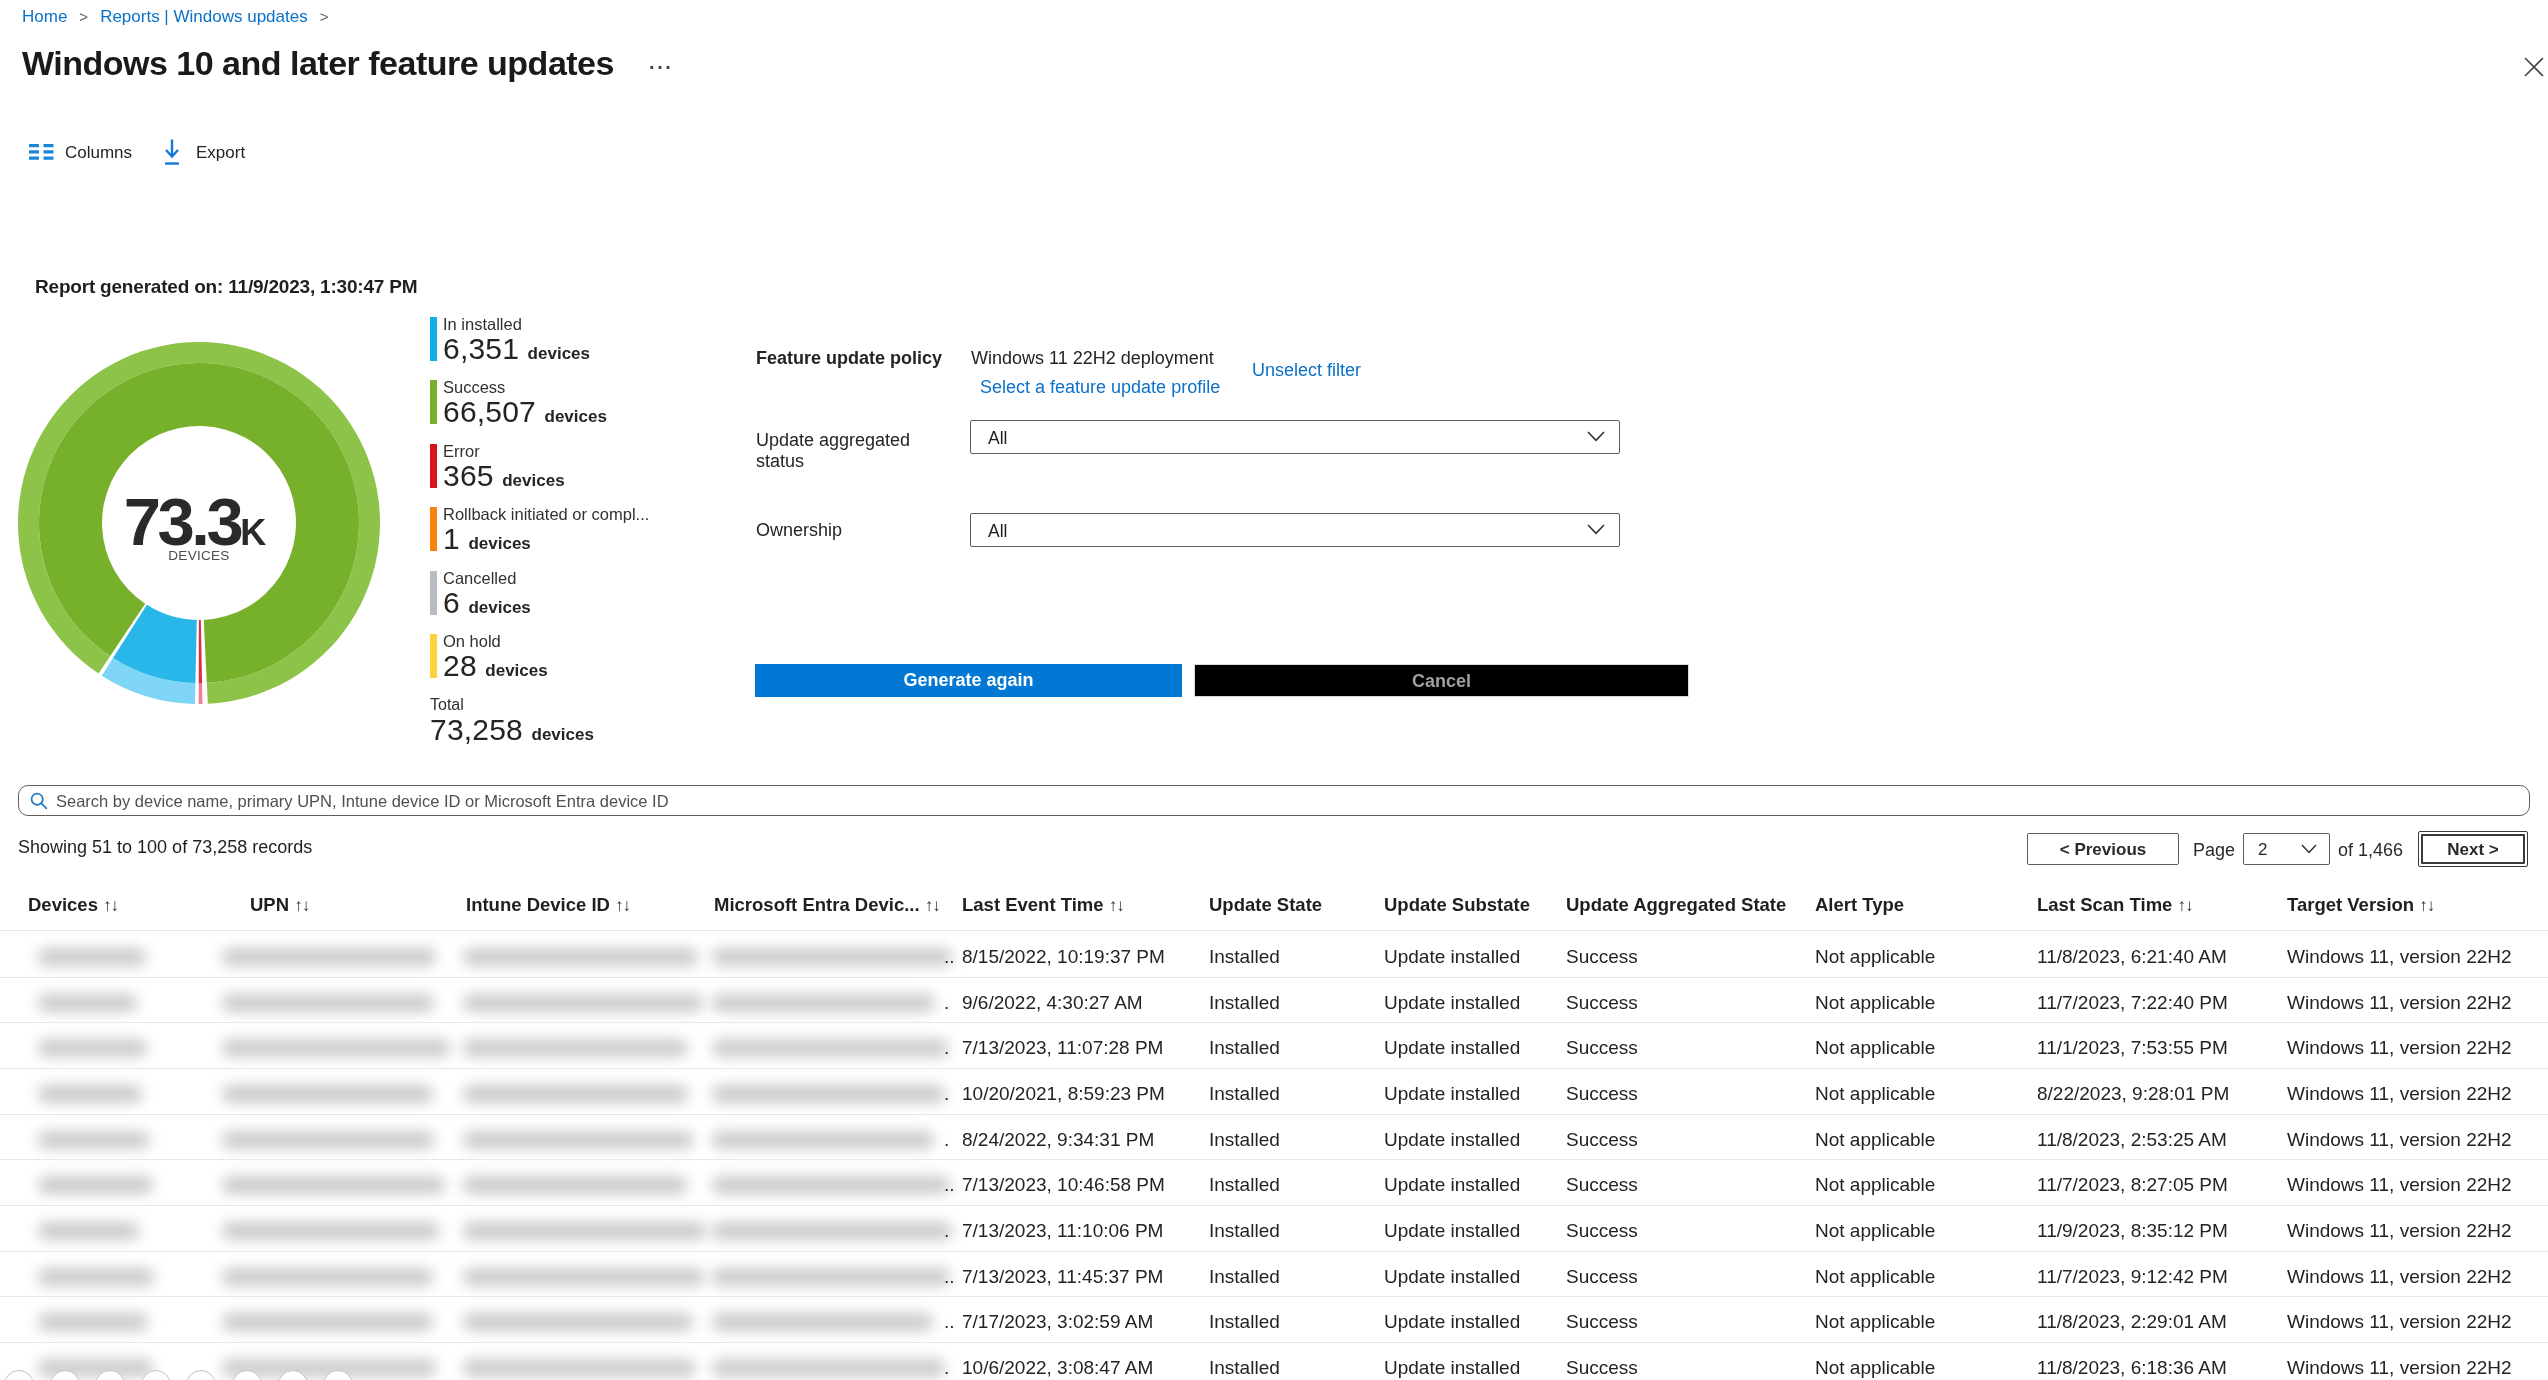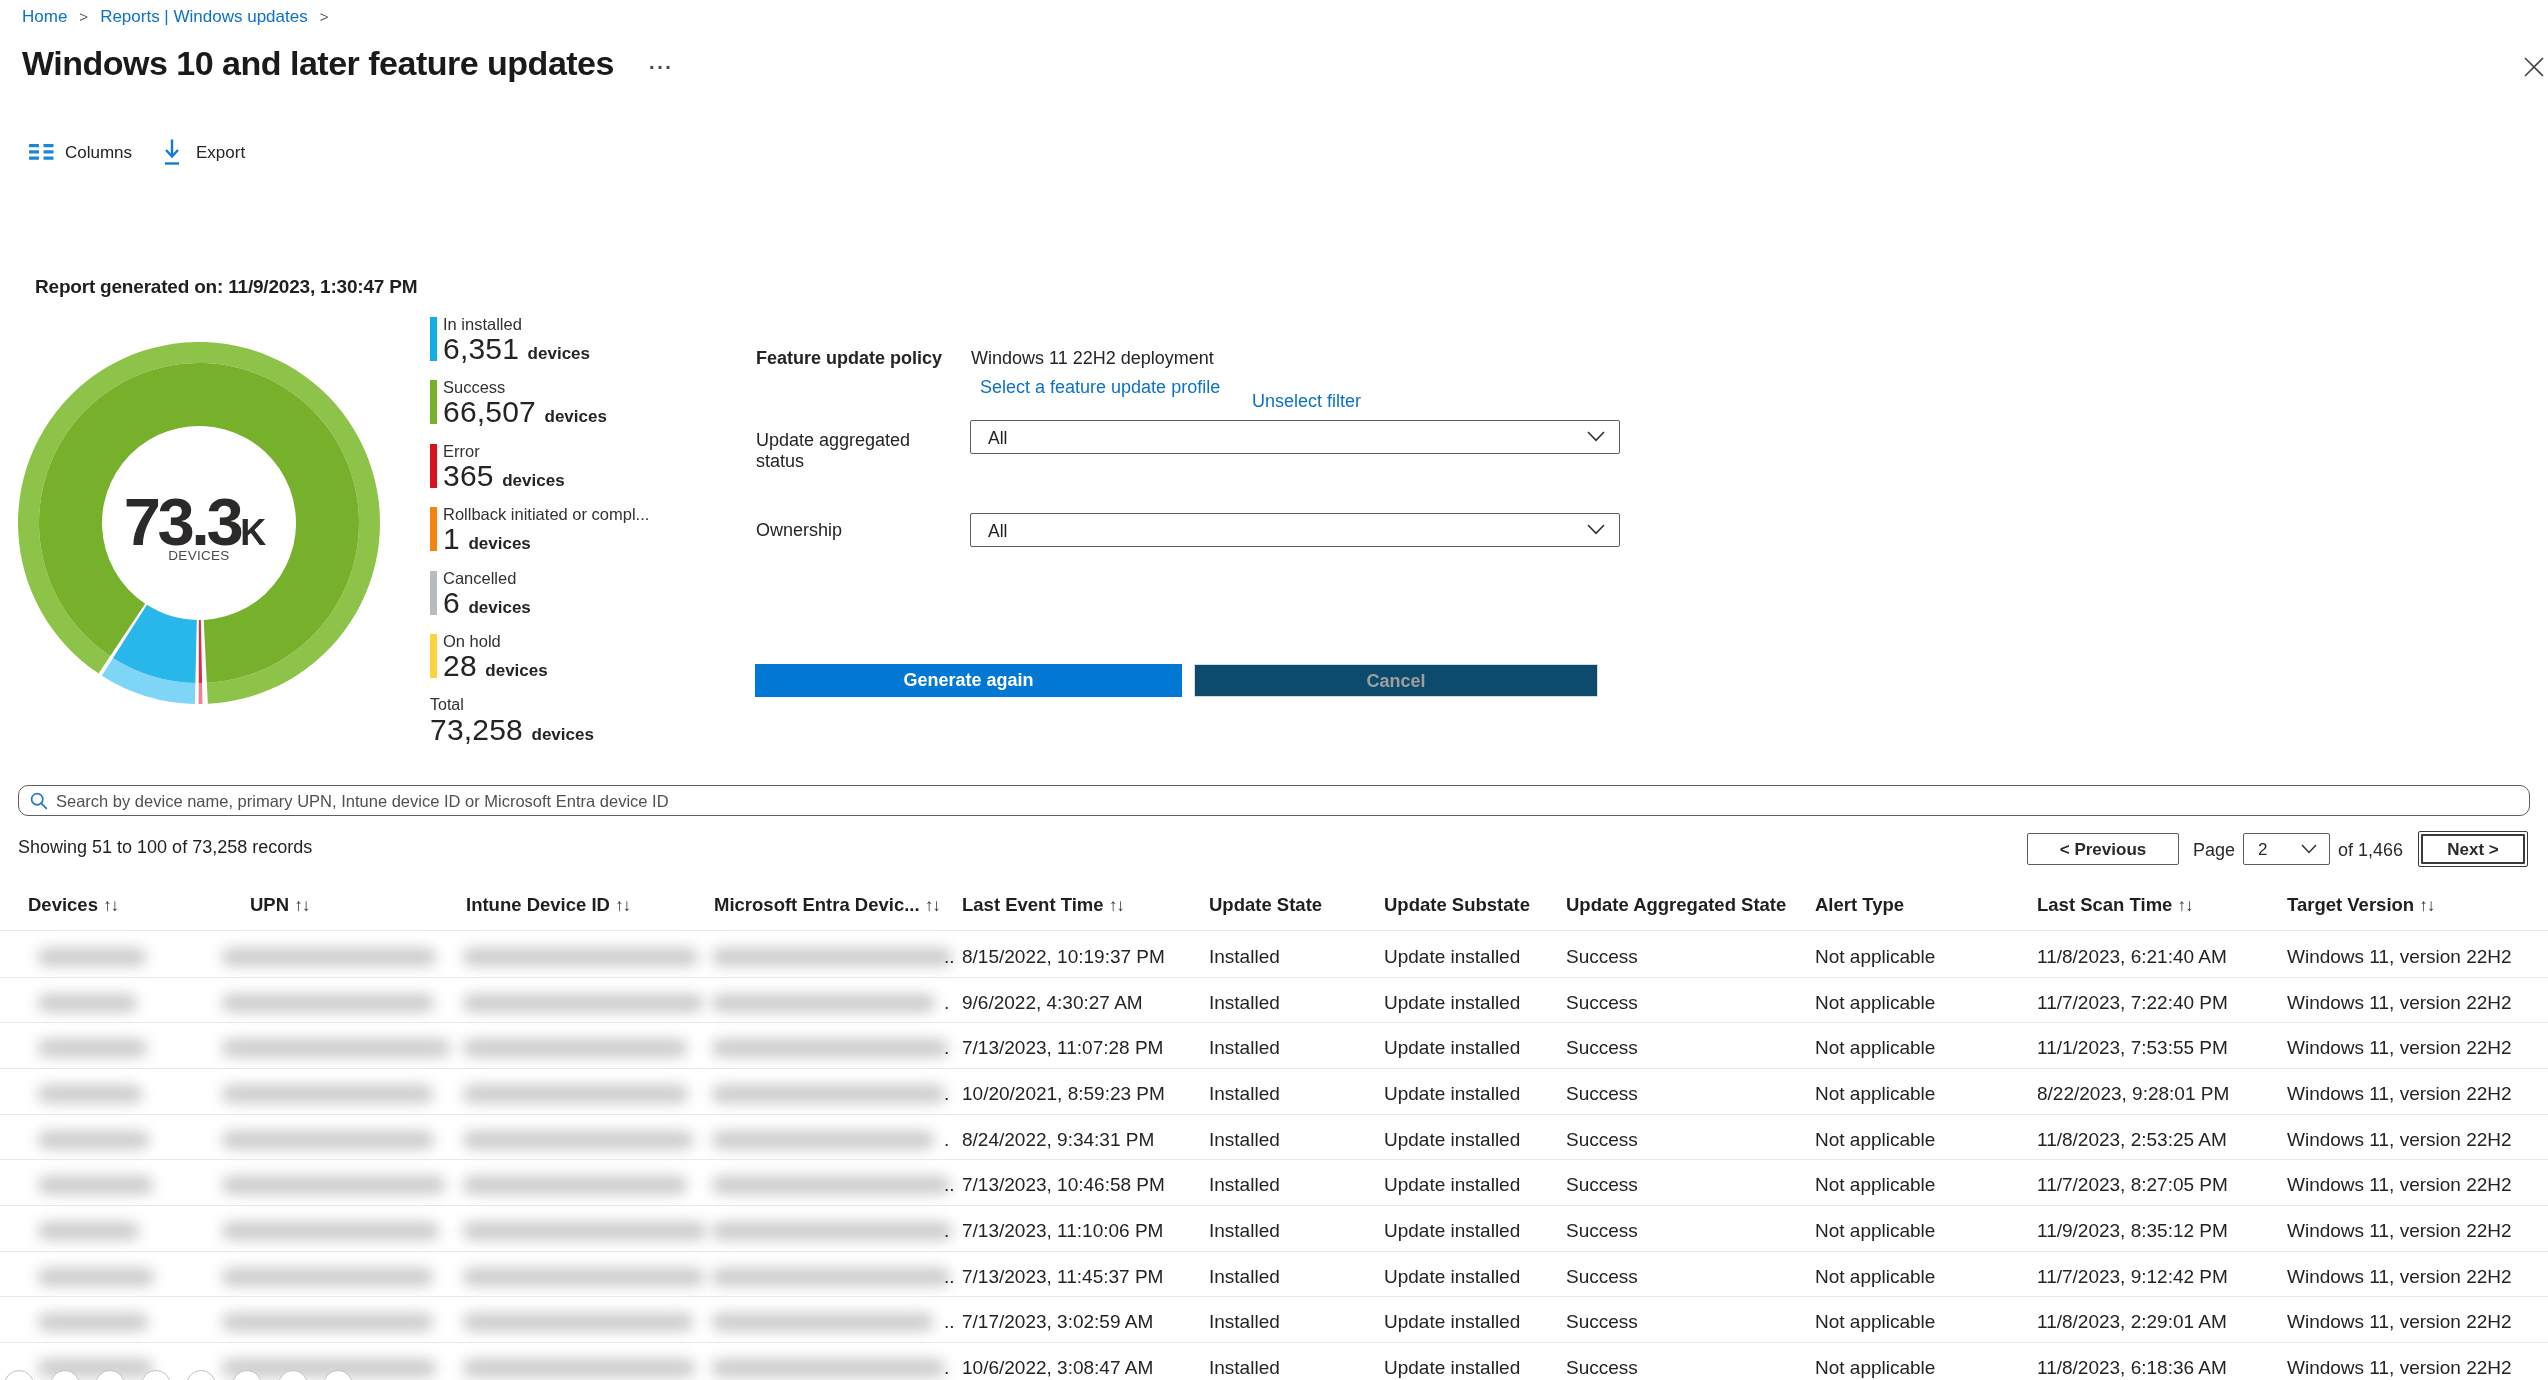--- a/index.html
+++ b/index.html
@@ -123,40 +123,40 @@
     <div class="bar" style="background:#fbd33c"></div>
     <div class="lab">On hold</div>
     <div class="val">28 <span class="dev">devices</span></div>
   </div>
 <div class="abs" style="left:430px;top:696px;font-size:16px;color:#323130">Total</div>
 <div class="abs" style="left:430px;top:713px;font-size:30px;color:#252423;letter-spacing:0.2px">73,258 <span style="font-size:17px;font-weight:700;letter-spacing:0">devices</span></div>
 
 <div class="abs flabel" style="left:756px;top:348px;font-weight:700">Feature update policy</div>
 <div class="abs flabel" style="left:971px;top:348px">Windows 11 22H2 deployment</div>
 <div class="abs flabel blue" style="left:980px;top:377px">Select a feature update profile</div>
-<div class="abs flabel blue" style="left:1252px;top:391px">Unselect filter</div>
+<div class="abs flabel blue" style="left:1252px;top:360px">Unselect filter</div>
 
 <div class="abs flabel" style="left:756px;top:430px">Update aggregated<br>status</div>
 <div class="dd" style="left:970px;top:420px">
     <span class="v">All</span>
     <svg width="18" height="11" viewBox="0 0 18 11">
       <path d="M1 1 L9 9.4 L17 1" stroke="#323130" stroke-width="1.6" fill="none"></path>
     </svg>
   </div>
 
 <div class="abs flabel" style="left:756px;top:520px">Ownership</div>
 <div class="dd" style="left:970px;top:513px">
     <span class="v">All</span>
     <svg width="18" height="11" viewBox="0 0 18 11">
       <path d="M1 1 L9 9.4 L17 1" stroke="#323130" stroke-width="1.6" fill="none"></path>
     </svg>
   </div>
 
 <div class="btn" style="left:755px;top:664px;width:427px;background:#0078d4;color:#fff;">Generate again</div>
-<div class="btn" style="left:1194px;top:664px;width:404px;background:#0c4a6e;color:#a19f9d;border:1px solid #dbd9d7;">Cancel</div>
+<div class="btn" style="left:1194px;top:664px;width:495px;background:#000000;color:#a19f9d;border:1px solid #dbd9d7;">Cancel</div>
 
 <div class="abs search">
   <svg style="position:absolute;left:11px;top:6px" width="18" height="18" viewBox="0 0 18 18">
       <circle cx="7.2" cy="7.2" r="5.6" stroke="#2579c0" stroke-width="1.7" fill="none"></circle>
       <path d="M11.4 11.4 L16.8 16.8" stroke="#2579c0" stroke-width="1.7"></path>
     </svg>
   <span class="ph">Search by device name, primary UPN, Intune device ID or Microsoft Entra device ID</span>
 </div>
 <div class="abs showing">Showing 51 to 100 of 73,258 records</div>
 

